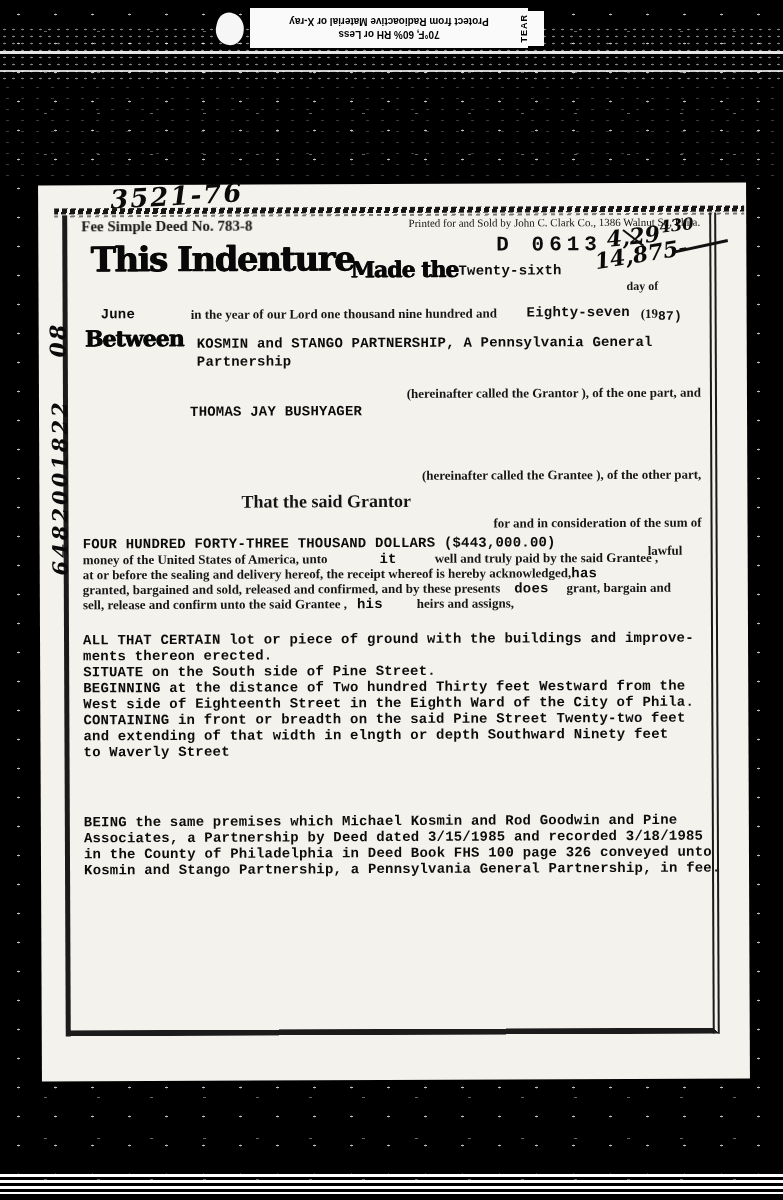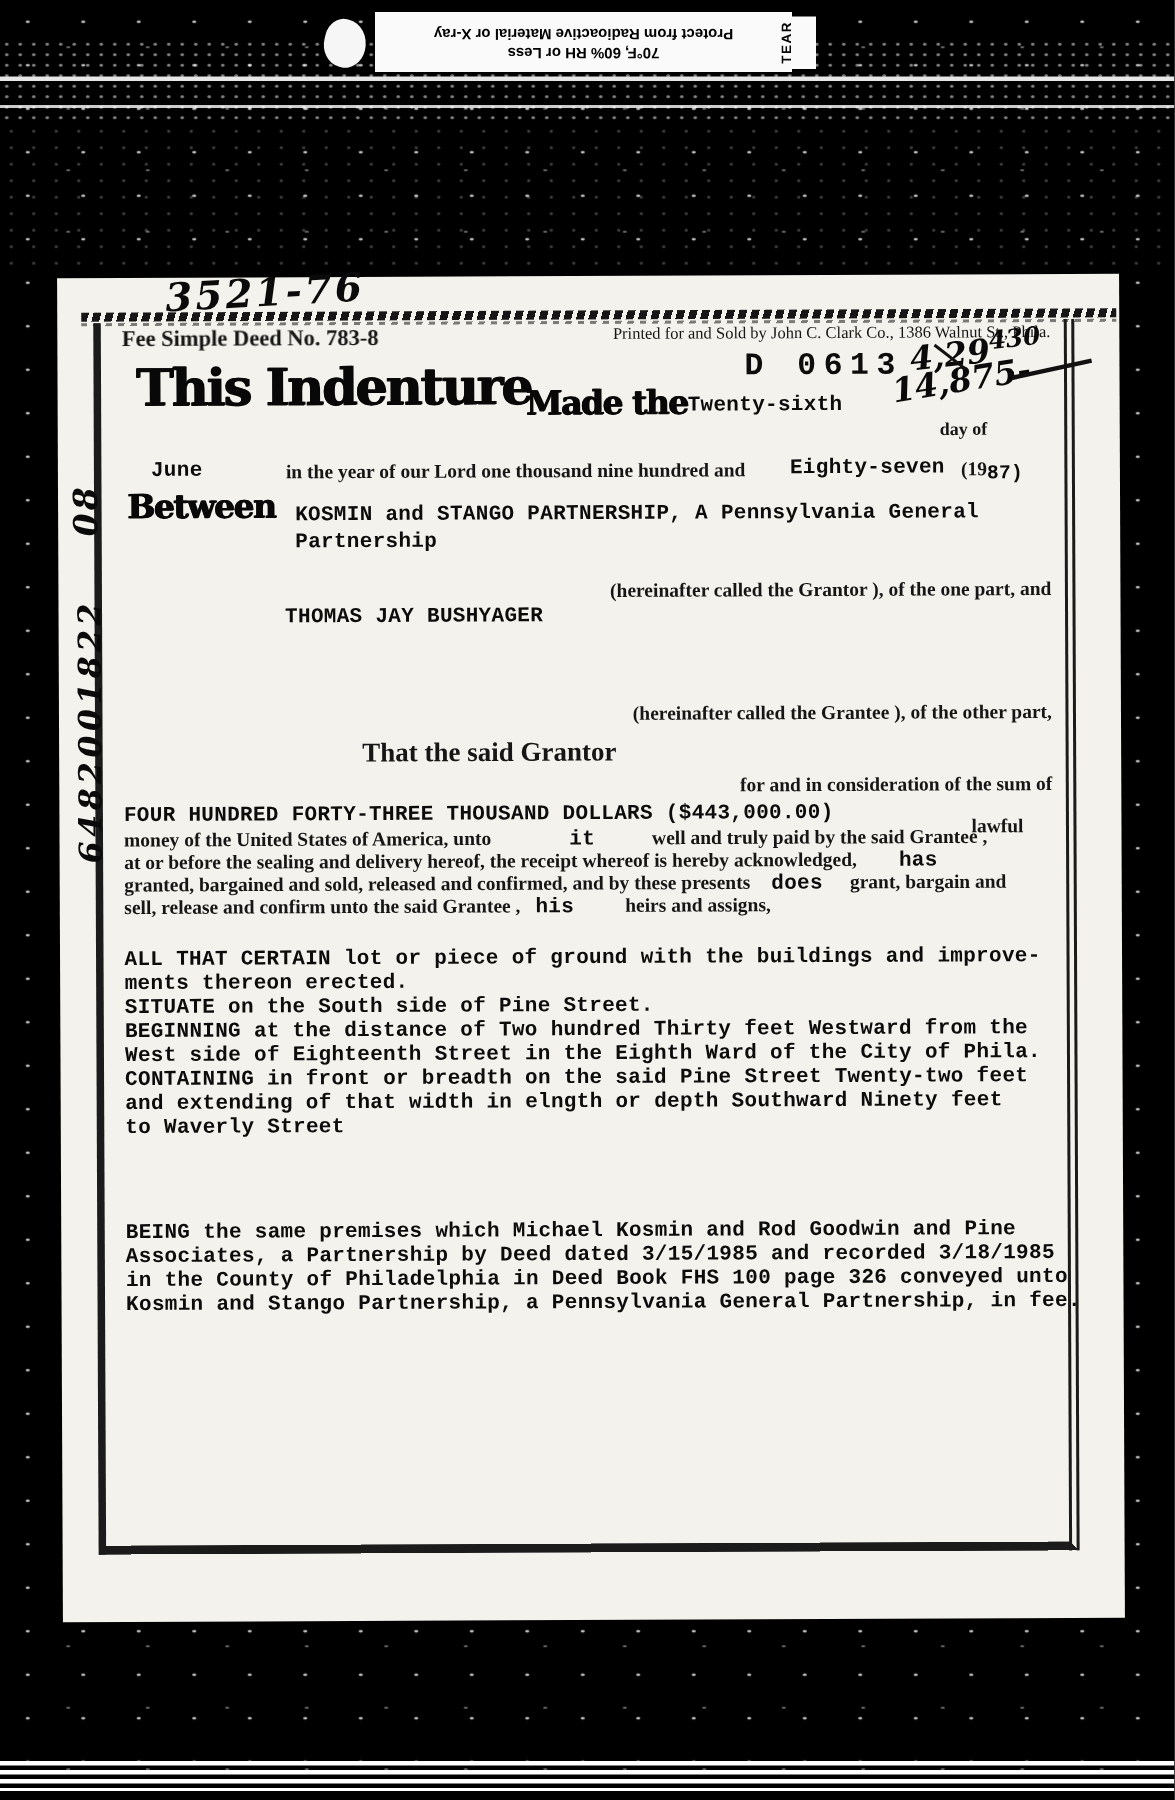--- a/index.html
+++ b/index.html
@@ -110,21 +110,21 @@
 
     <div class="abs form" style="left:202px;top:307px;font-size:18px">That the said Grantor</div>
     <div class="abs form r" style="top:332px">for and in consideration of the sum of</div>
     <div class="abs tw" style="left:43px;top:351px">FOUR HUNDRED FORTY-THREE THOUSAND DOLLARS ($443,000.00)</div>
     <div class="abs form" style="left:608px;top:360px">lawful</div>
 
     <div class="abs form" style="left:43px;top:367px">
       <span>money of the United States of America, unto</span><span class="tw" style="margin:0 38px 0 52px">it</span><span>well and truly paid by the said Grantee ,</span>
     </div>
     <div class="abs form" style="left:43px;top:382px">
-      <span>at or before the sealing and delivery hereof, the receipt whereof is hereby acknowledged,</span><span class="tw" style="margin-left:28px">has</span>
+      <span>at or before the sealing and delivery hereof, the receipt whereof is hereby acknowledged,</span><span class="tw" style="">has</span>
     </div>
     <div class="abs form" style="left:43px;top:397px">
       <span>granted, bargained and sold, released and confirmed, and by these presents</span><span class="tw" style="margin:0 18px 0 14px">does</span><span>grant, bargain and</span>
     </div>
     <div class="abs form" style="left:43px;top:412px">
       <span>sell, release and confirm unto the said Grantee ,</span><span class="tw" style="margin:0 34px 0 10px">his</span><span>heirs and assigns,</span>
     </div>
 
     <div class="abs" style="left:43px;top:447px">
       <div class="tw desc-line">ALL THAT CERTAIN lot or piece of ground with the buildings and improve-</div>

